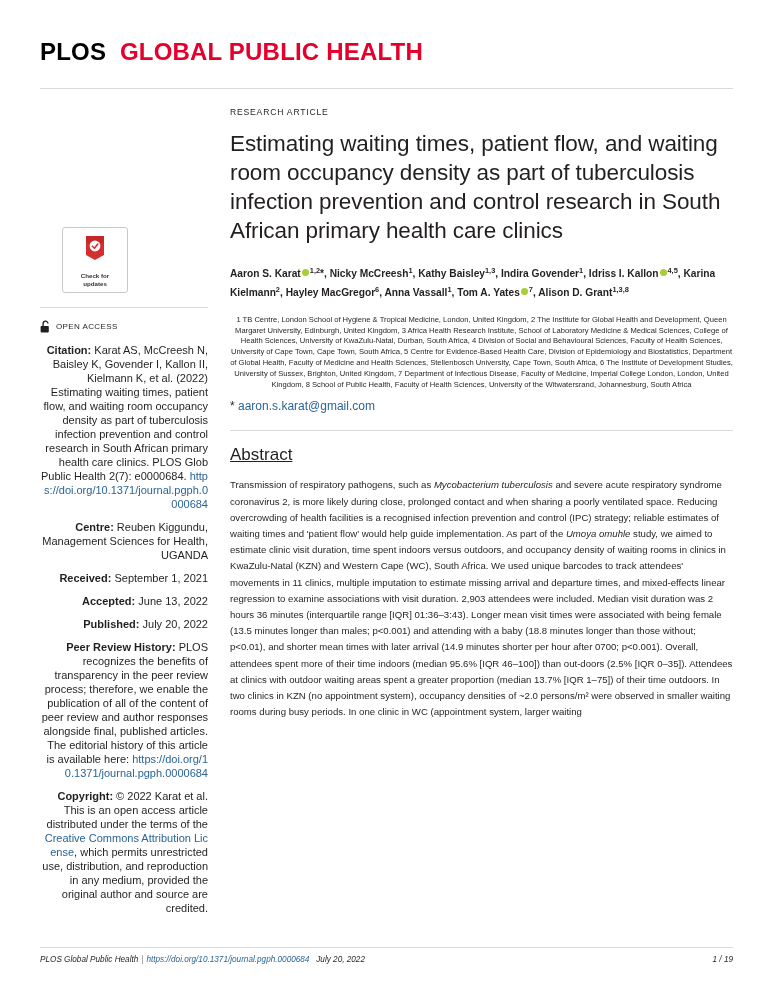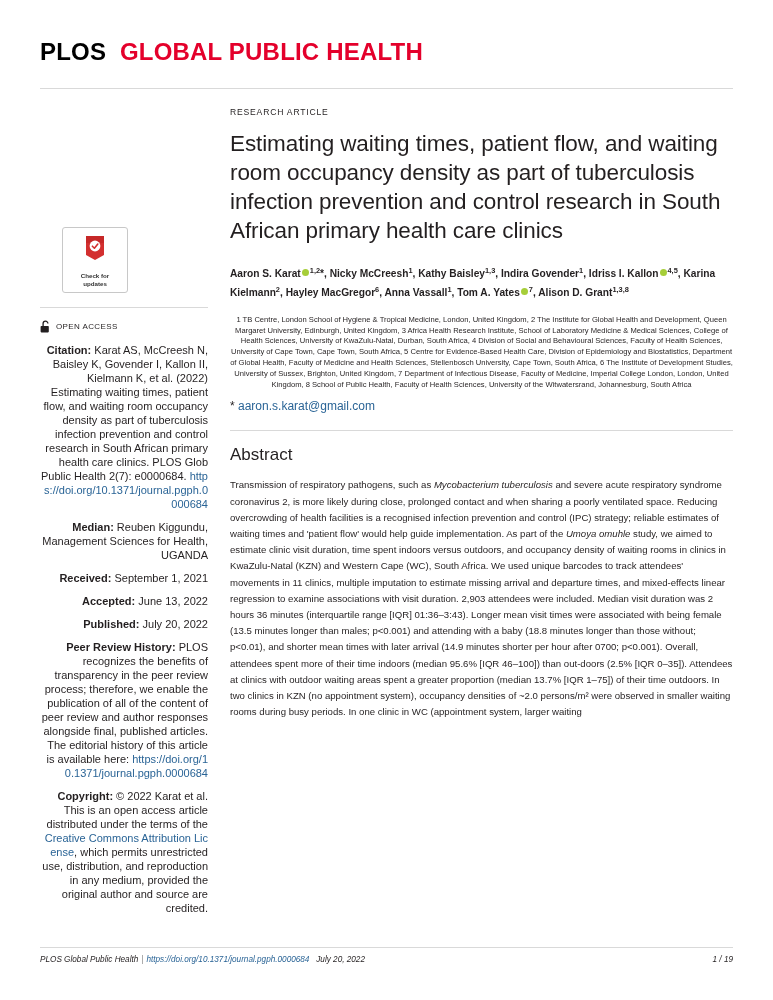--- a/index.html
+++ b/index.html
@@ -159,20 +159,21 @@
     margin-bottom: 18px;
   }
   .corresp a { color: #2a6496; text-decoration: none; }
   .hr-thin { border-top: 1px solid #d9d9d9; margin: 0 0 14px 0; }
 
   h2.abstract-h {
     font-size: 17px;
     font-weight: normal;
     margin: 0 0 12px 0;
     color: #231f20;
+    text-decoration: underline;
   }
   .abstract-p {
     font-size: 9.6px;
     line-height: 16.2px;
     text-align: left;
     margin: 0;
   }
   .abstract-p i { font-style: italic; }
 
   
@@ -230,21 +231,21 @@
           <rect x="0.6" y="6" width="8.2" height="6.4" rx="0.8" fill="#231f20"></rect>
         </svg>
         <span class="oa-label">OPEN ACCESS</span>
       </div>
 
       <div class="side-block">
         <b>Citation:</b><span> Karat AS, McCreesh N, Baisley K, Govender I, Kallon II, Kielmann K, et al. (2022) Estimating waiting times, patient flow, and waiting room occupancy density as part of tuberculosis infection prevention and control research in South African primary health care clinics. PLOS Glob Public Health 2(7): e0000684. </span><a class="side-link" href="#">https://doi.org/10.1371/journal.pgph.0000684</a>
       </div>
 
       <div class="side-block">
-        <b>Median:</b><span> Reuben Kiggundu, Management Sciences for Health, UGANDA</span>
+        <b>Centre:</b><span> Reuben Kiggundu, Management Sciences for Health, UGANDA</span>
       </div>
 
       <div class="side-block">
         <b>Received:</b><span> September 1, 2021</span>
       </div>
 
       <div class="side-block">
         <b>Accepted:</b><span> June 13, 2022</span>
       </div>
 

